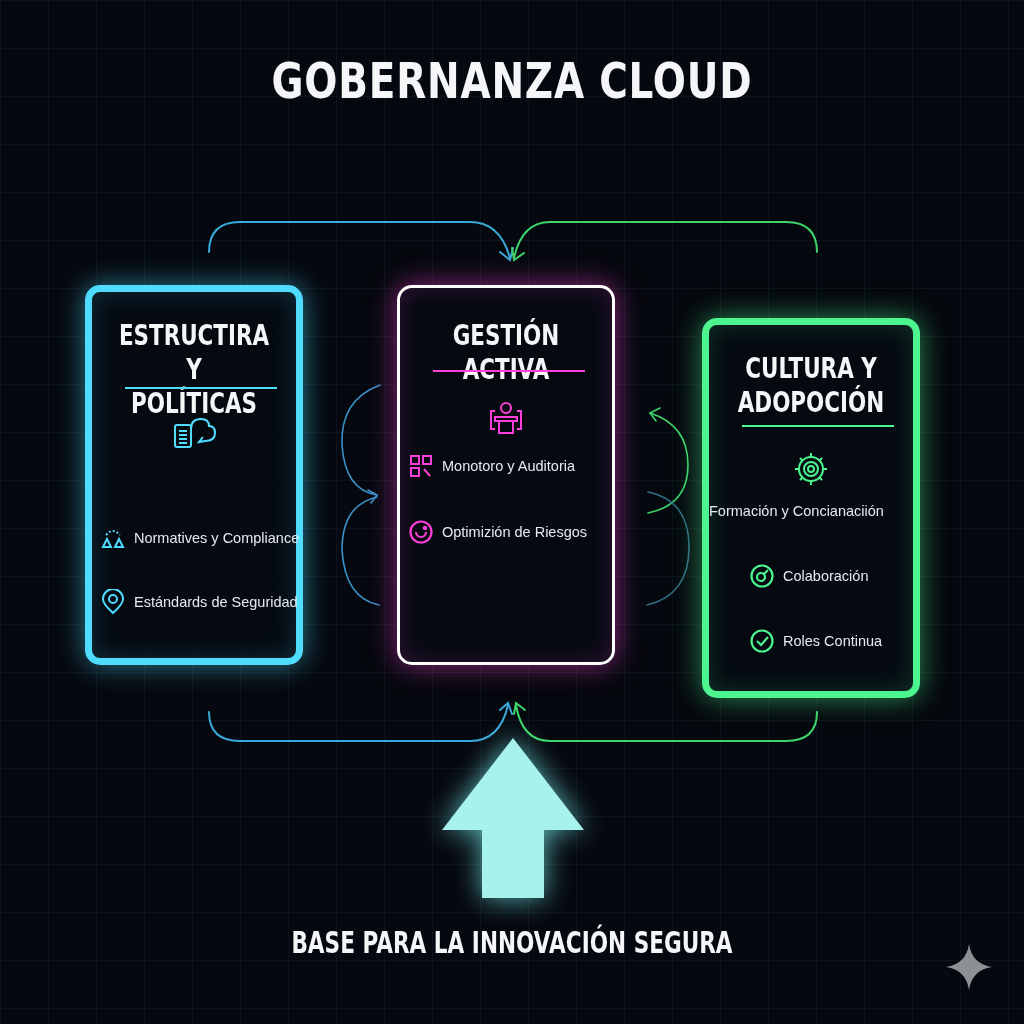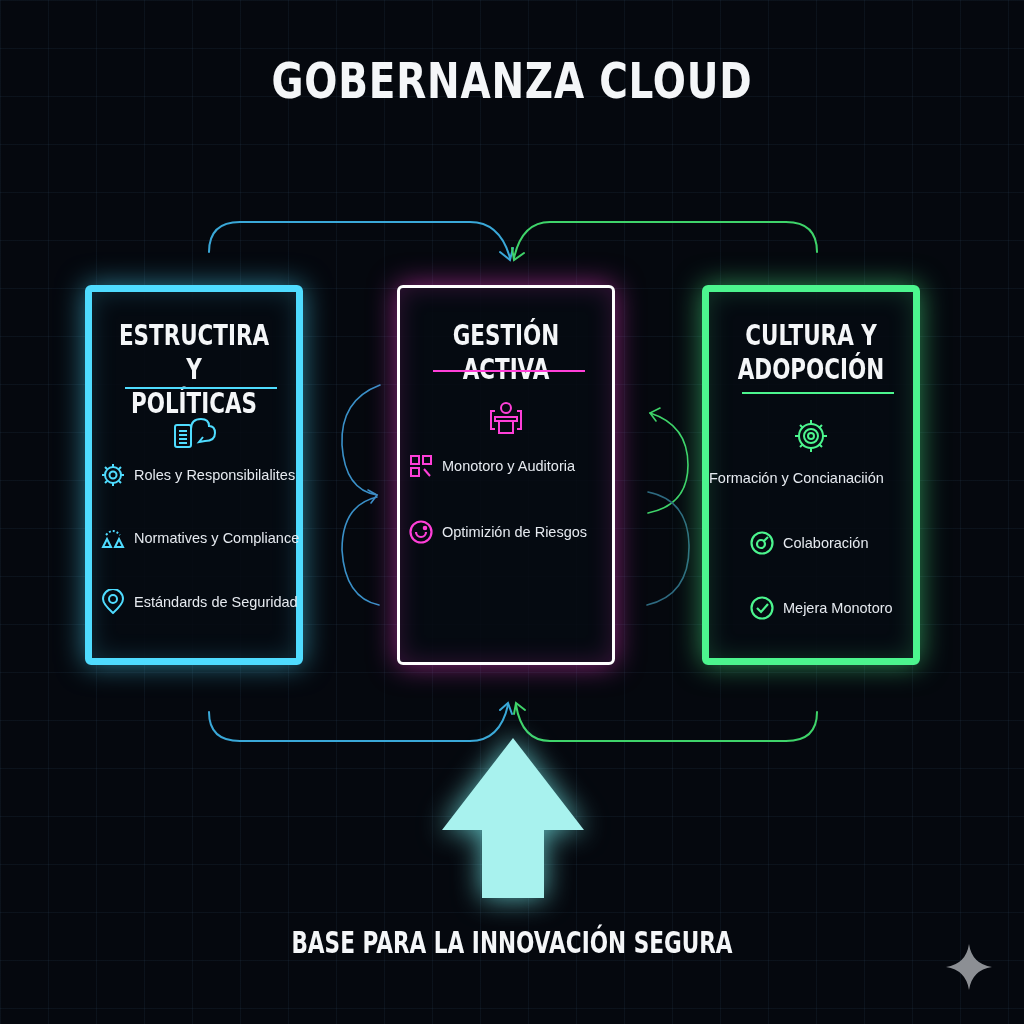--- a/index.html
+++ b/index.html
@@ -17,26 +17,26 @@
     background-size:48px 48px;
   }
   .title {
     position:absolute; top:52px; left:0; width:1024px; text-align:center;
     font-family:"DejaVu Sans", sans-serif; font-weight:bold;
     font-size:50px; letter-spacing:1px; color:#f4f6f8;
     transform:scaleX(0.78); transform-origin:center;
   }
   .card {
     position:absolute; top:285px; width:218px; height:380px;
-    border-radius:6px; box-sizing:border-box;
+    border-radius:15px; box-sizing:border-box;
     background:rgba(6,10,18,0.85);
   }
   .card.blue  { left:85px;  border:7px solid #4fdcff; box-shadow:0 0 28px rgba(79,220,255,0.55), inset 0 0 24px rgba(79,220,255,0.18); }
   .card.pink  { left:397px; border:3px solid #ffffff; box-shadow:0 0 28px rgba(255,63,216,0.55), inset 0 0 24px rgba(255,63,216,0.18); }
-  .card.green { left:702px; border:7px solid #4cf58e; box-shadow:0 0 28px rgba(76,245,142,0.55), inset 0 0 24px rgba(76,245,142,0.18); }
+  .card.green { left:702px; border:7px solid #4cf58e; box-shadow:0 0 28px rgba(76,245,142,0.55), inset 0 0 24px rgba(76,245,142,0.18);margin-top:33px; }
   .card-title {
     position:absolute; top:26px; left:0; width:100%; text-align:center;
     font-family:"DejaVu Sans", sans-serif; font-weight:bold; font-size:29px;
     line-height:34px; color:#f4f6f8; transform:scaleX(0.74); transform-origin:center;
   }
   .card.pink .card-title { top:30px; }
   .divider { position:absolute; top:95px; left:33px; width:152px; height:2px; }
   .card.blue .divider  { background:#4fdcff; }
   .card.pink .divider  { background:#ff3fd8; top:82px; }
   .card.green .divider { background:#4cf58e; top:100px; }
@@ -98,28 +98,20 @@
   </div>
   <div class="divider"></div>
   <svg class="head-icon" style="top:123px" width="50" height="36" viewBox="0 0 50 36" fill="none" stroke="#4fdcff" stroke-width="2">
     <rect x="6" y="10" width="16" height="22" rx="2"></rect>
     <line x1="10" y1="16" x2="18" y2="16"></line>
       <line x1="10" y1="20" x2="18" y2="20"></line>
       <line x1="10" y1="24" x2="18" y2="24"></line>
       <line x1="10" y1="28" x2="18" y2="28"></line>
     <path d="M22,14 Q22,4 32,4 Q40,4 40,11 Q46,11 46,18 Q46,26 36,26 L30,27 L34,22"></path>
   </svg>
-  <div class="item" style="top:170px">
-    <svg class="ic" viewBox="0 0 26 26" fill="none" stroke="#4fdcff" stroke-width="2">
-      <circle cx="13" cy="13" r="8"></circle>
-        <circle cx="13" cy="13" r="3.5"></circle>
-      <path d="M13,2v3M13,21v3M2,13h3M21,13h3M5,5l2,2M19,19l2,2M5,21l2-2M19,7l2-2"></path>
-    </svg>
-    <span>Roles y Responsibilalites</span>
-  </div>
   <div class="item" style="top:233px">
     <svg class="ic" viewBox="0 0 26 26" fill="none" stroke="#4fdcff" stroke-width="2">
       <path d="M3,22 L7,14 L11,22 Z"></path>
         <path d="M15,22 L19,14 L23,22 Z"></path>
       <path d="M6,10 Q13,2 20,10" stroke-dasharray="2 2"></path>
     </svg>
     <span>Normatives y Compliance</span>
   </div>
   <div class="item" style="top:297px">
     <svg class="ic" viewBox="0 0 26 26" fill="none" stroke="#4fdcff" stroke-width="2">
@@ -182,21 +174,21 @@
         <circle cx="12" cy="14" r="4"></circle>
         <path d="M15,11 L19,7"></path>
     </svg>
     <span>Colaboración</span>
   </div>
   <div class="item" style="top:303px; left:40px">
     <svg class="ic" viewBox="0 0 26 26" fill="none" stroke="#4cf58e" stroke-width="2.2">
       <circle cx="13" cy="13" r="10.5"></circle>
         <path d="M8,13 L12,17 L19,9"></path>
     </svg>
-    <span>Mejera Monotoro</span>
+    <span>Roles Continua</span>
   </div>
 </div>
 
 <svg class="arrow-up" viewBox="0 0 142 160">
   <path d="M71,0 L142,92 L102,92 L102,160 L40,160 L40,92 L0,92 Z" fill="#a8f2ee"></path>
 </svg>
 
 <div class="footer">BASE PARA LA INNOVACIÓN SEGURA</div>
 
 <svg class="sparkle" viewBox="0 0 50 50">

